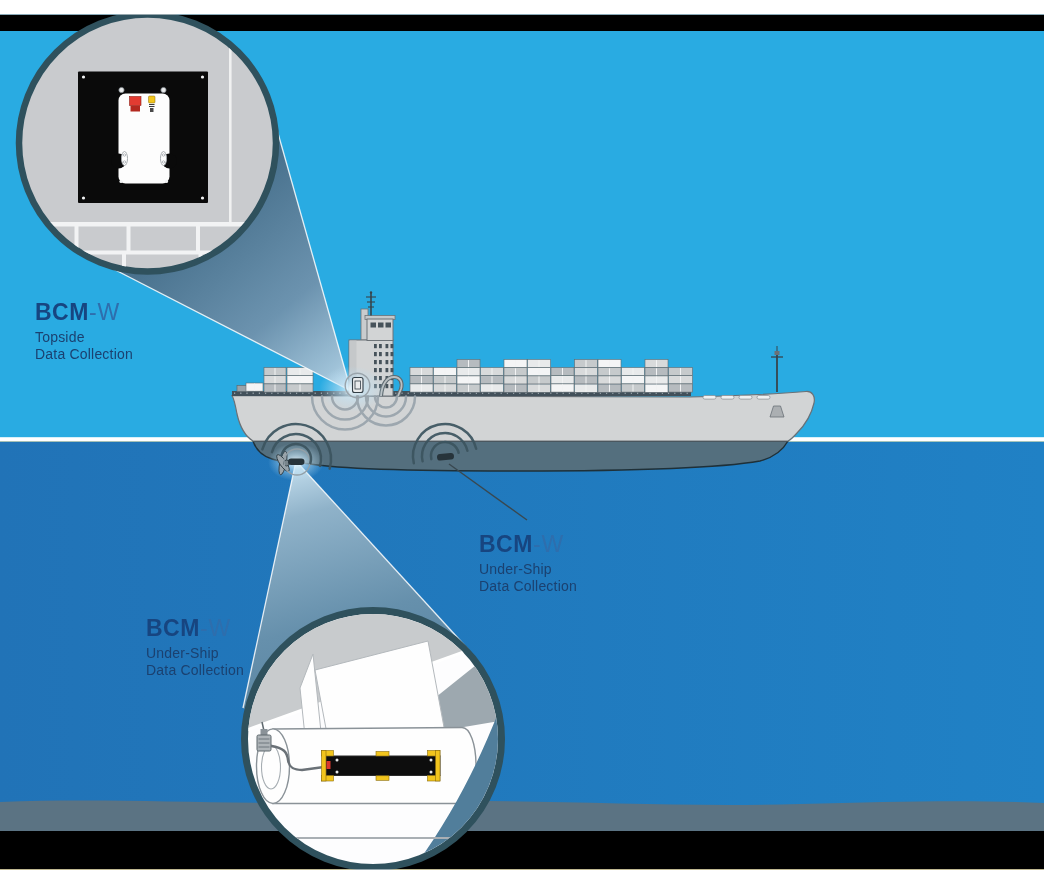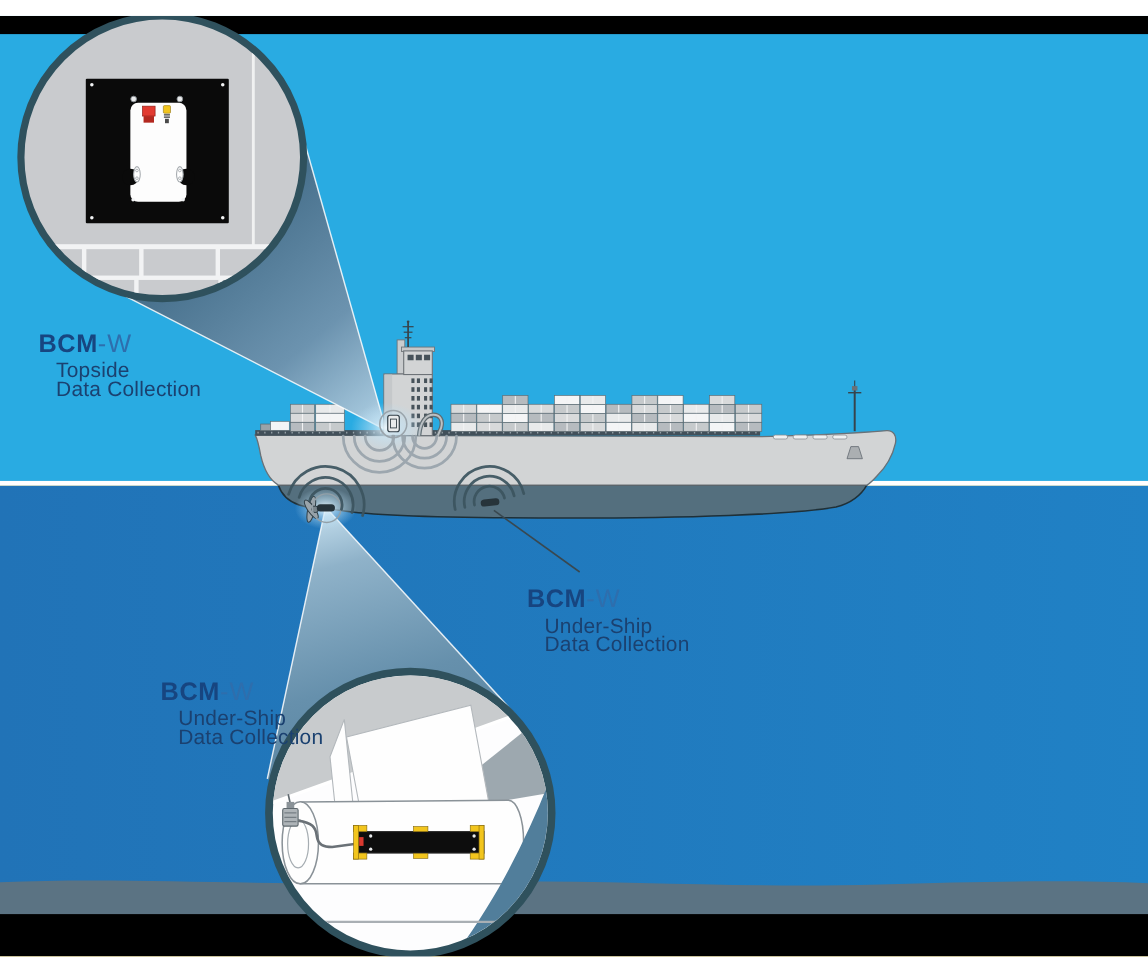--- a/index.html
+++ b/index.html
@@ -2,21 +2,21 @@
 <html><head>
 <meta charset="utf-8">
 <style>
   html,body{margin:0;padding:0;background:#fff;}
   #page{position:relative;width:1044px;height:871px;overflow:hidden;background:#fde047;}
   #scene{position:absolute;left:0;top:0;}
   .label{position:absolute;font-family:"Liberation Sans","DejaVu Sans",sans-serif;}
   .brand{font-size:23px;letter-spacing:.5px;white-space:nowrap;}
   .brand .b{font-weight:800;color:#174580;}
   .brand .w{font-weight:400;color:#2E6EAD;letter-spacing:1px;}
-  .sub{font-size:19px;color:#1B4170;font-weight:500;line-height:17px;letter-spacing:.2px;margin-top:3px;margin-left:16px;}
+  .sub{font-size:14px;color:#1B4170;font-weight:500;line-height:17px;letter-spacing:.2px;margin-top:3px;}
 </style>
 </head>
 <body>
 
 <div id="page">
 
 <svg id="scene" width="1044" height="882" viewBox="0 0 1044 882" xmlns="http://www.w3.org/2000/svg">
   <defs>
     <linearGradient id="waterG" x1="0" y1="0" x2="1044" y2="0" gradientUnits="userSpaceOnUse">
       <stop offset="0" stop-color="#2173B7"></stop>

